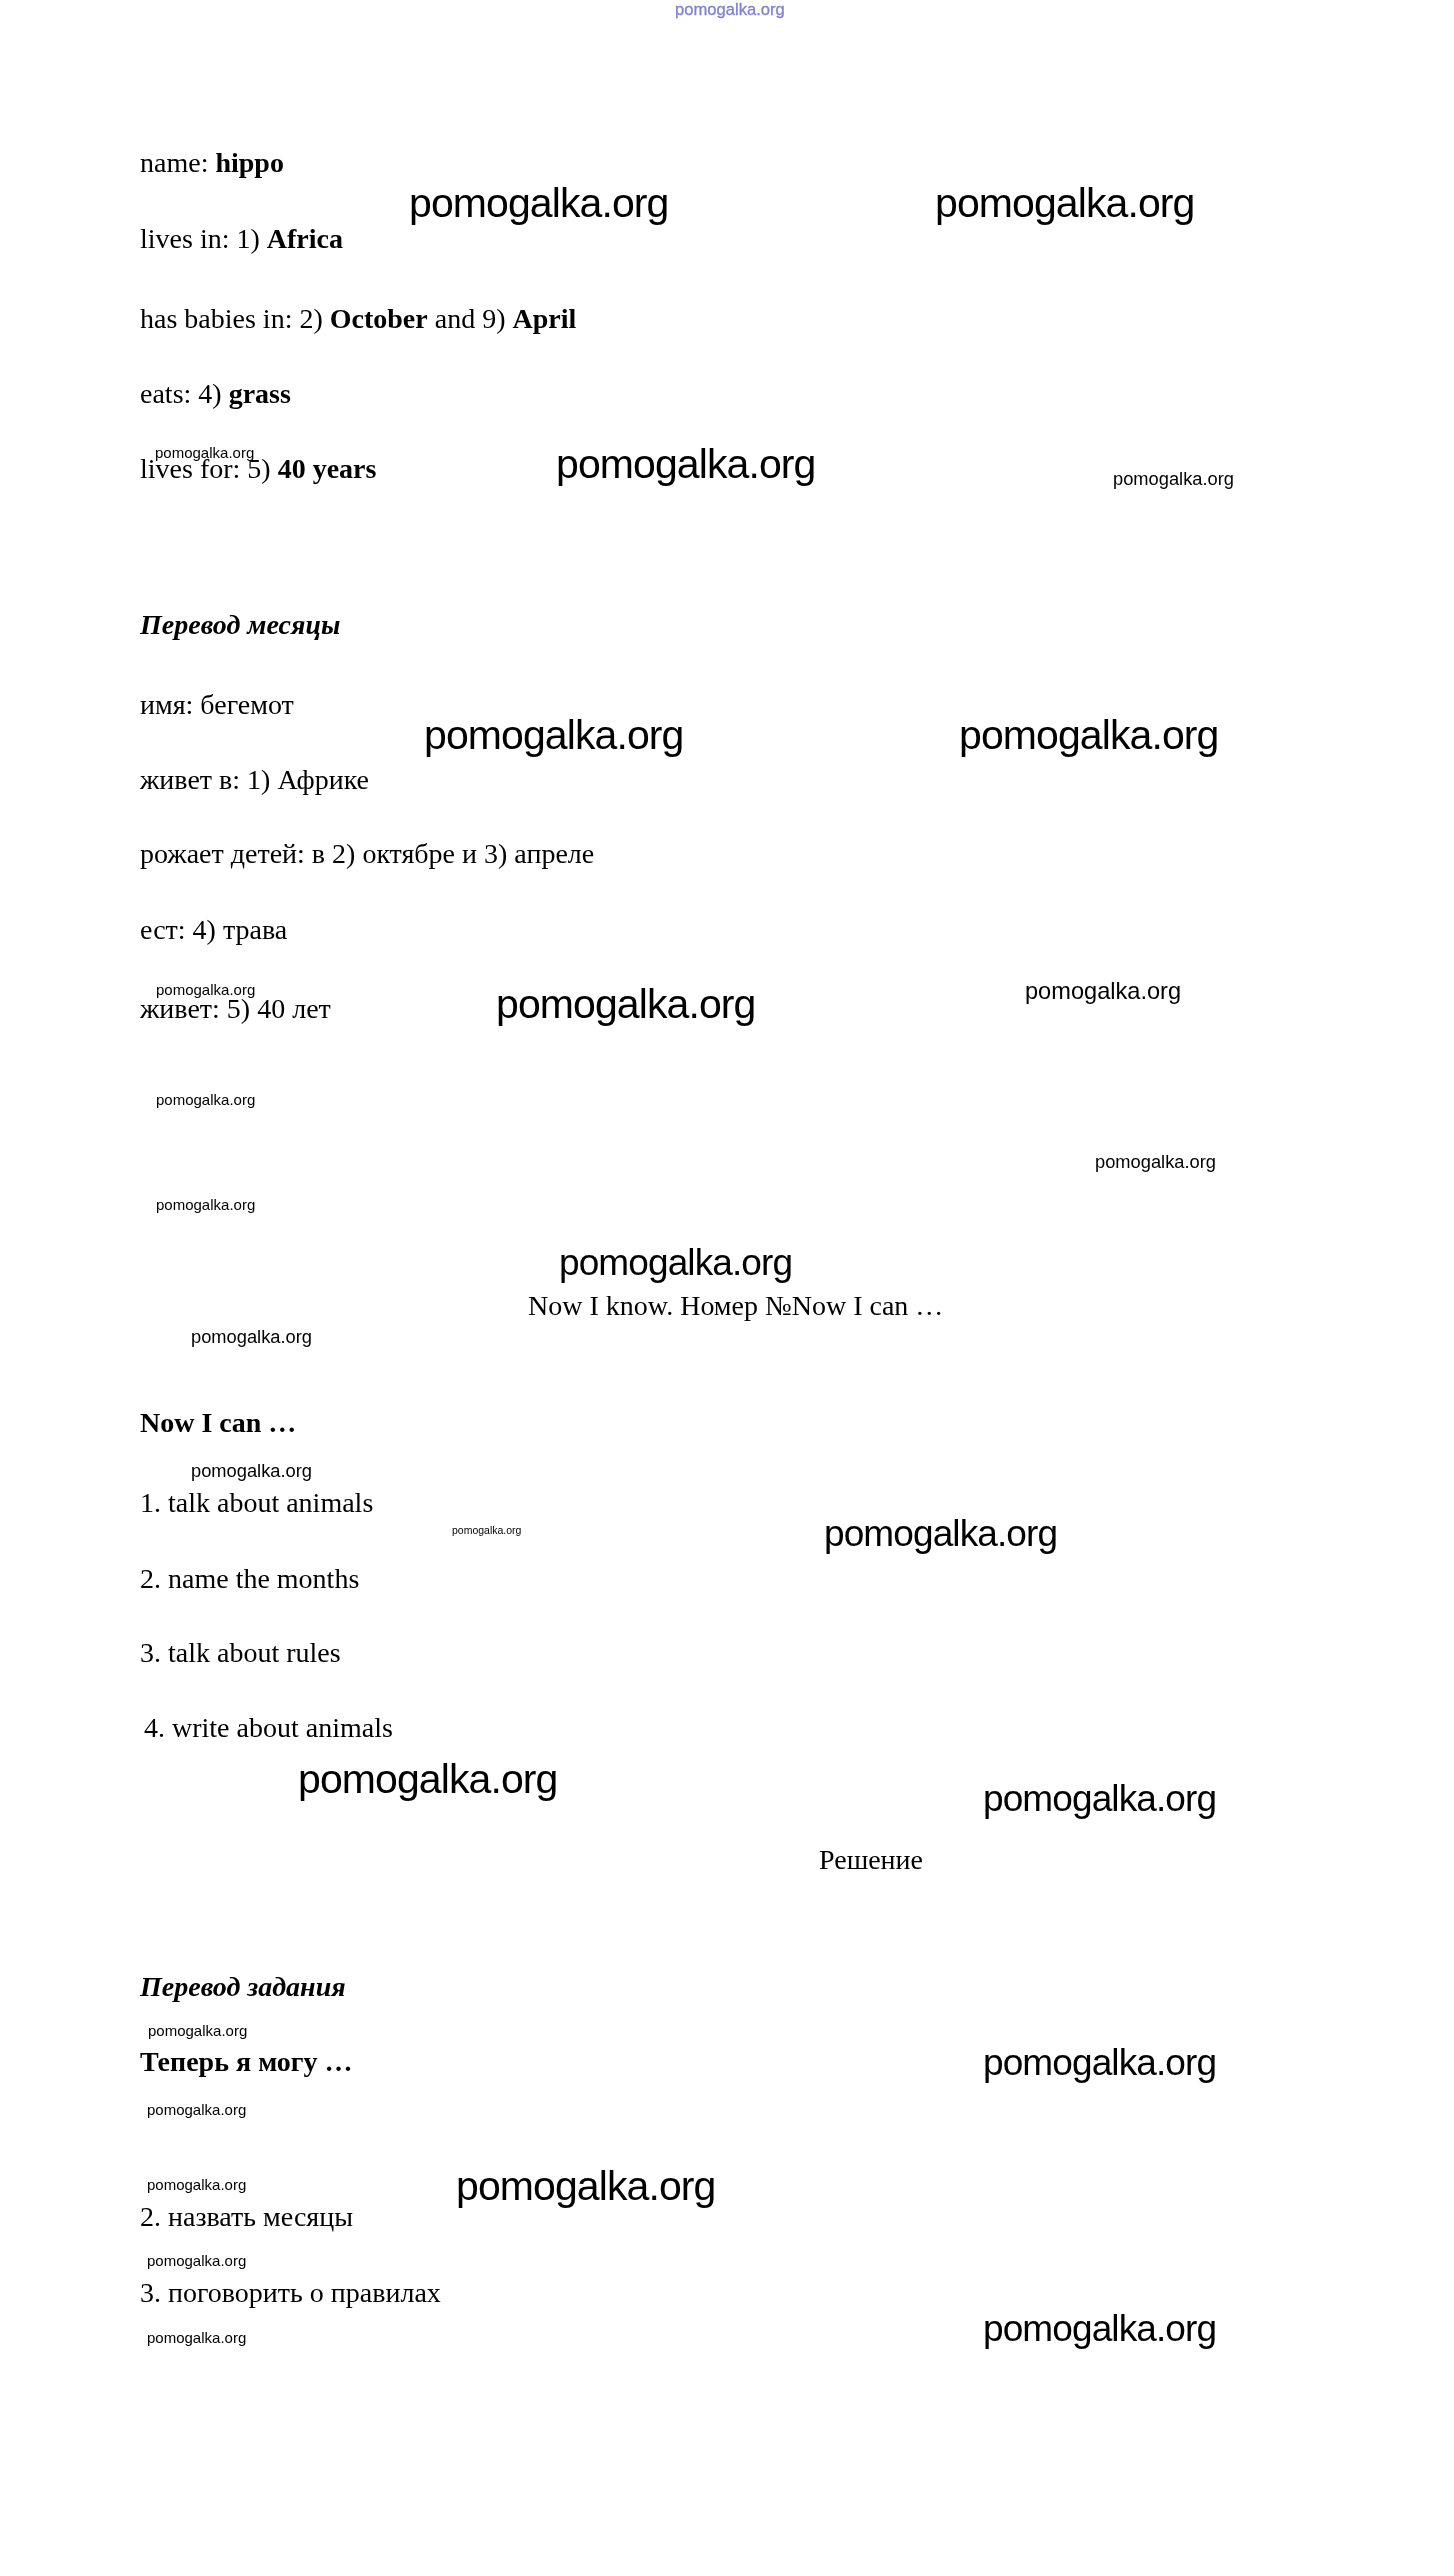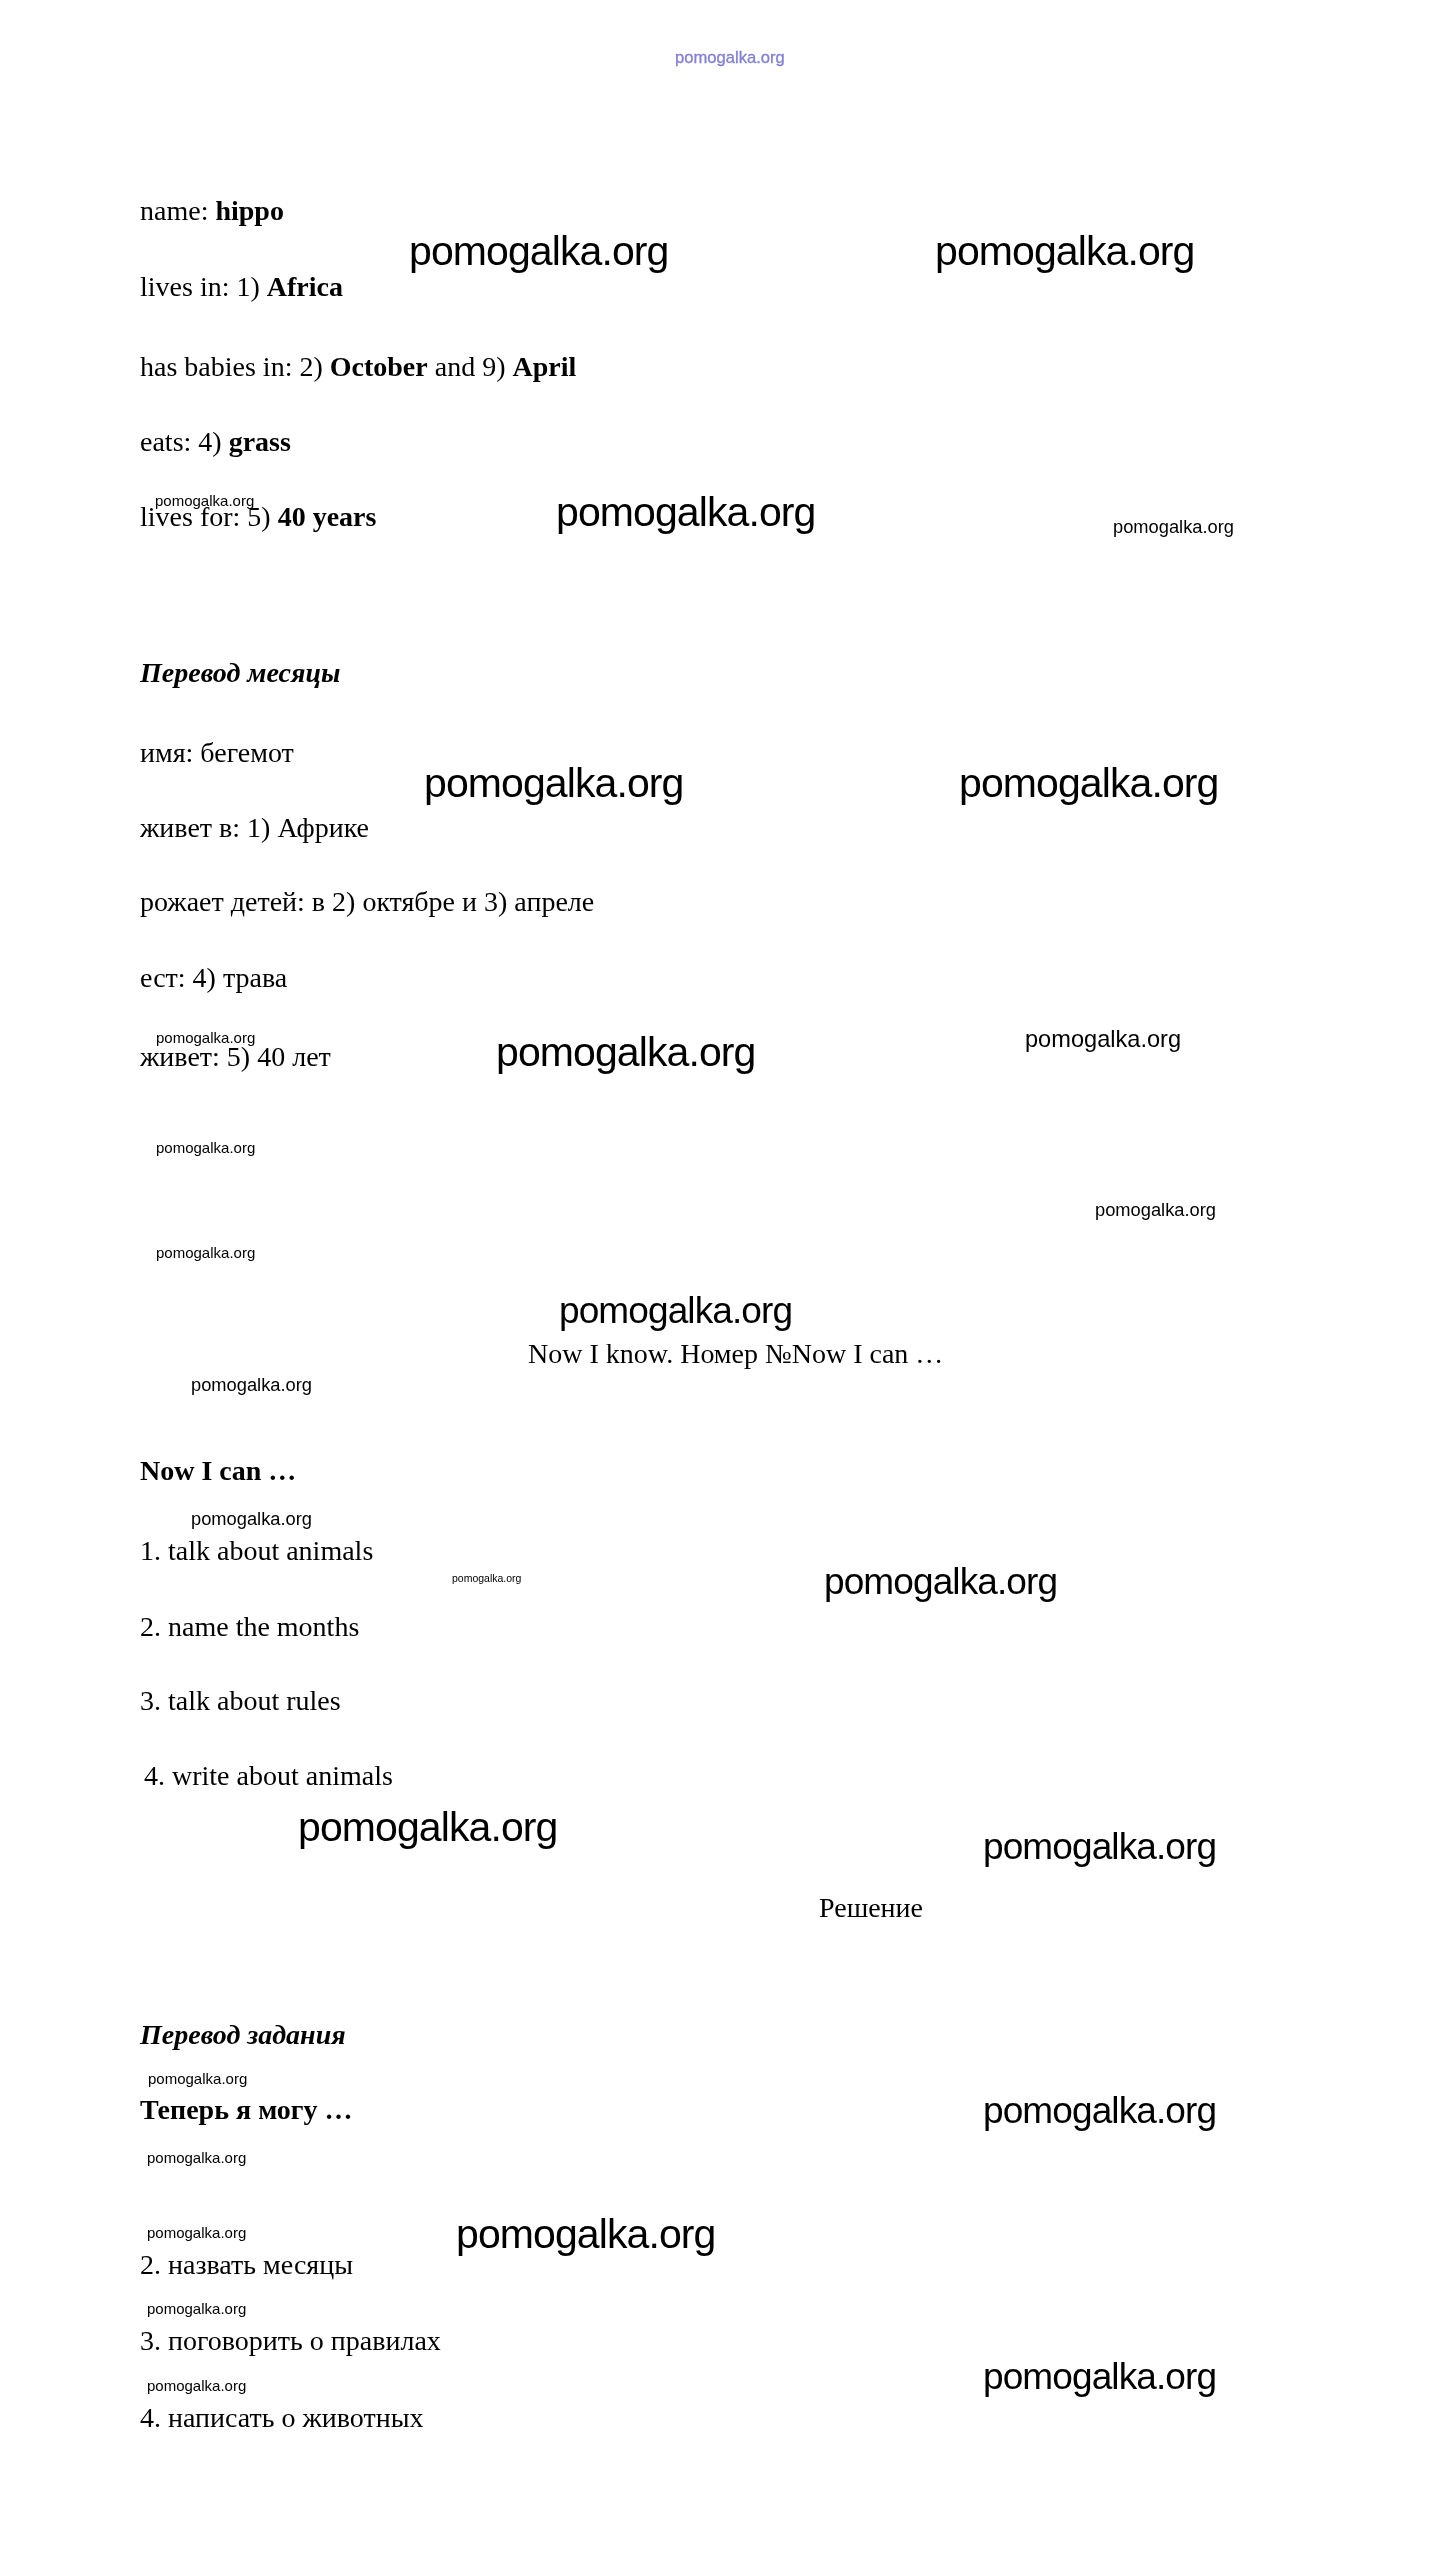--- a/index.html
+++ b/index.html
@@ -4,21 +4,20 @@
 <style>
   html,body{margin:0;padding:0;background:#ffffff;}
   #page{
     position:relative;
     width:1454px;
     height:2420px;
     background:#ffffff;
     overflow:hidden;
     font-family:"Liberation Serif","DejaVu Serif",serif;
     color:#000;
-    margin-top:48px;
   }
   .t{
     position:absolute;
     font-family:"Liberation Serif","DejaVu Serif",serif;
     font-size:28px;
     line-height:1.1;
     color:#000;
     white-space:nowrap;
   }
   .b{font-weight:bold;}
@@ -105,18 +104,17 @@
   <div class="t" style="left:140px;top:1564px">2. name the months</div>
   <div class="t" style="left:140px;top:1638px">3. talk about rules</div>
   <div class="t" style="left:144px;top:1713px">4. write about animals</div>
 
   <div class="t" style="left:819px;top:1845px">Решение</div>
 
   <div class="t ti" style="left:140px;top:1972px">Перевод задания</div>
   <div class="t b" style="left:140px;top:2047px">Теперь я могу …</div>
   <div class="t" style="left:140px;top:2202px">2. назвать месяцы</div>
   <div class="t" style="left:140px;top:2278px">3. поговорить о правилах</div>
-  <div class="t" style="left:140px;top:2355px">4. написать о животных</div>
 
   <div id="footer-bar"></div>
 
 </div>
 
 
 </body></html>

